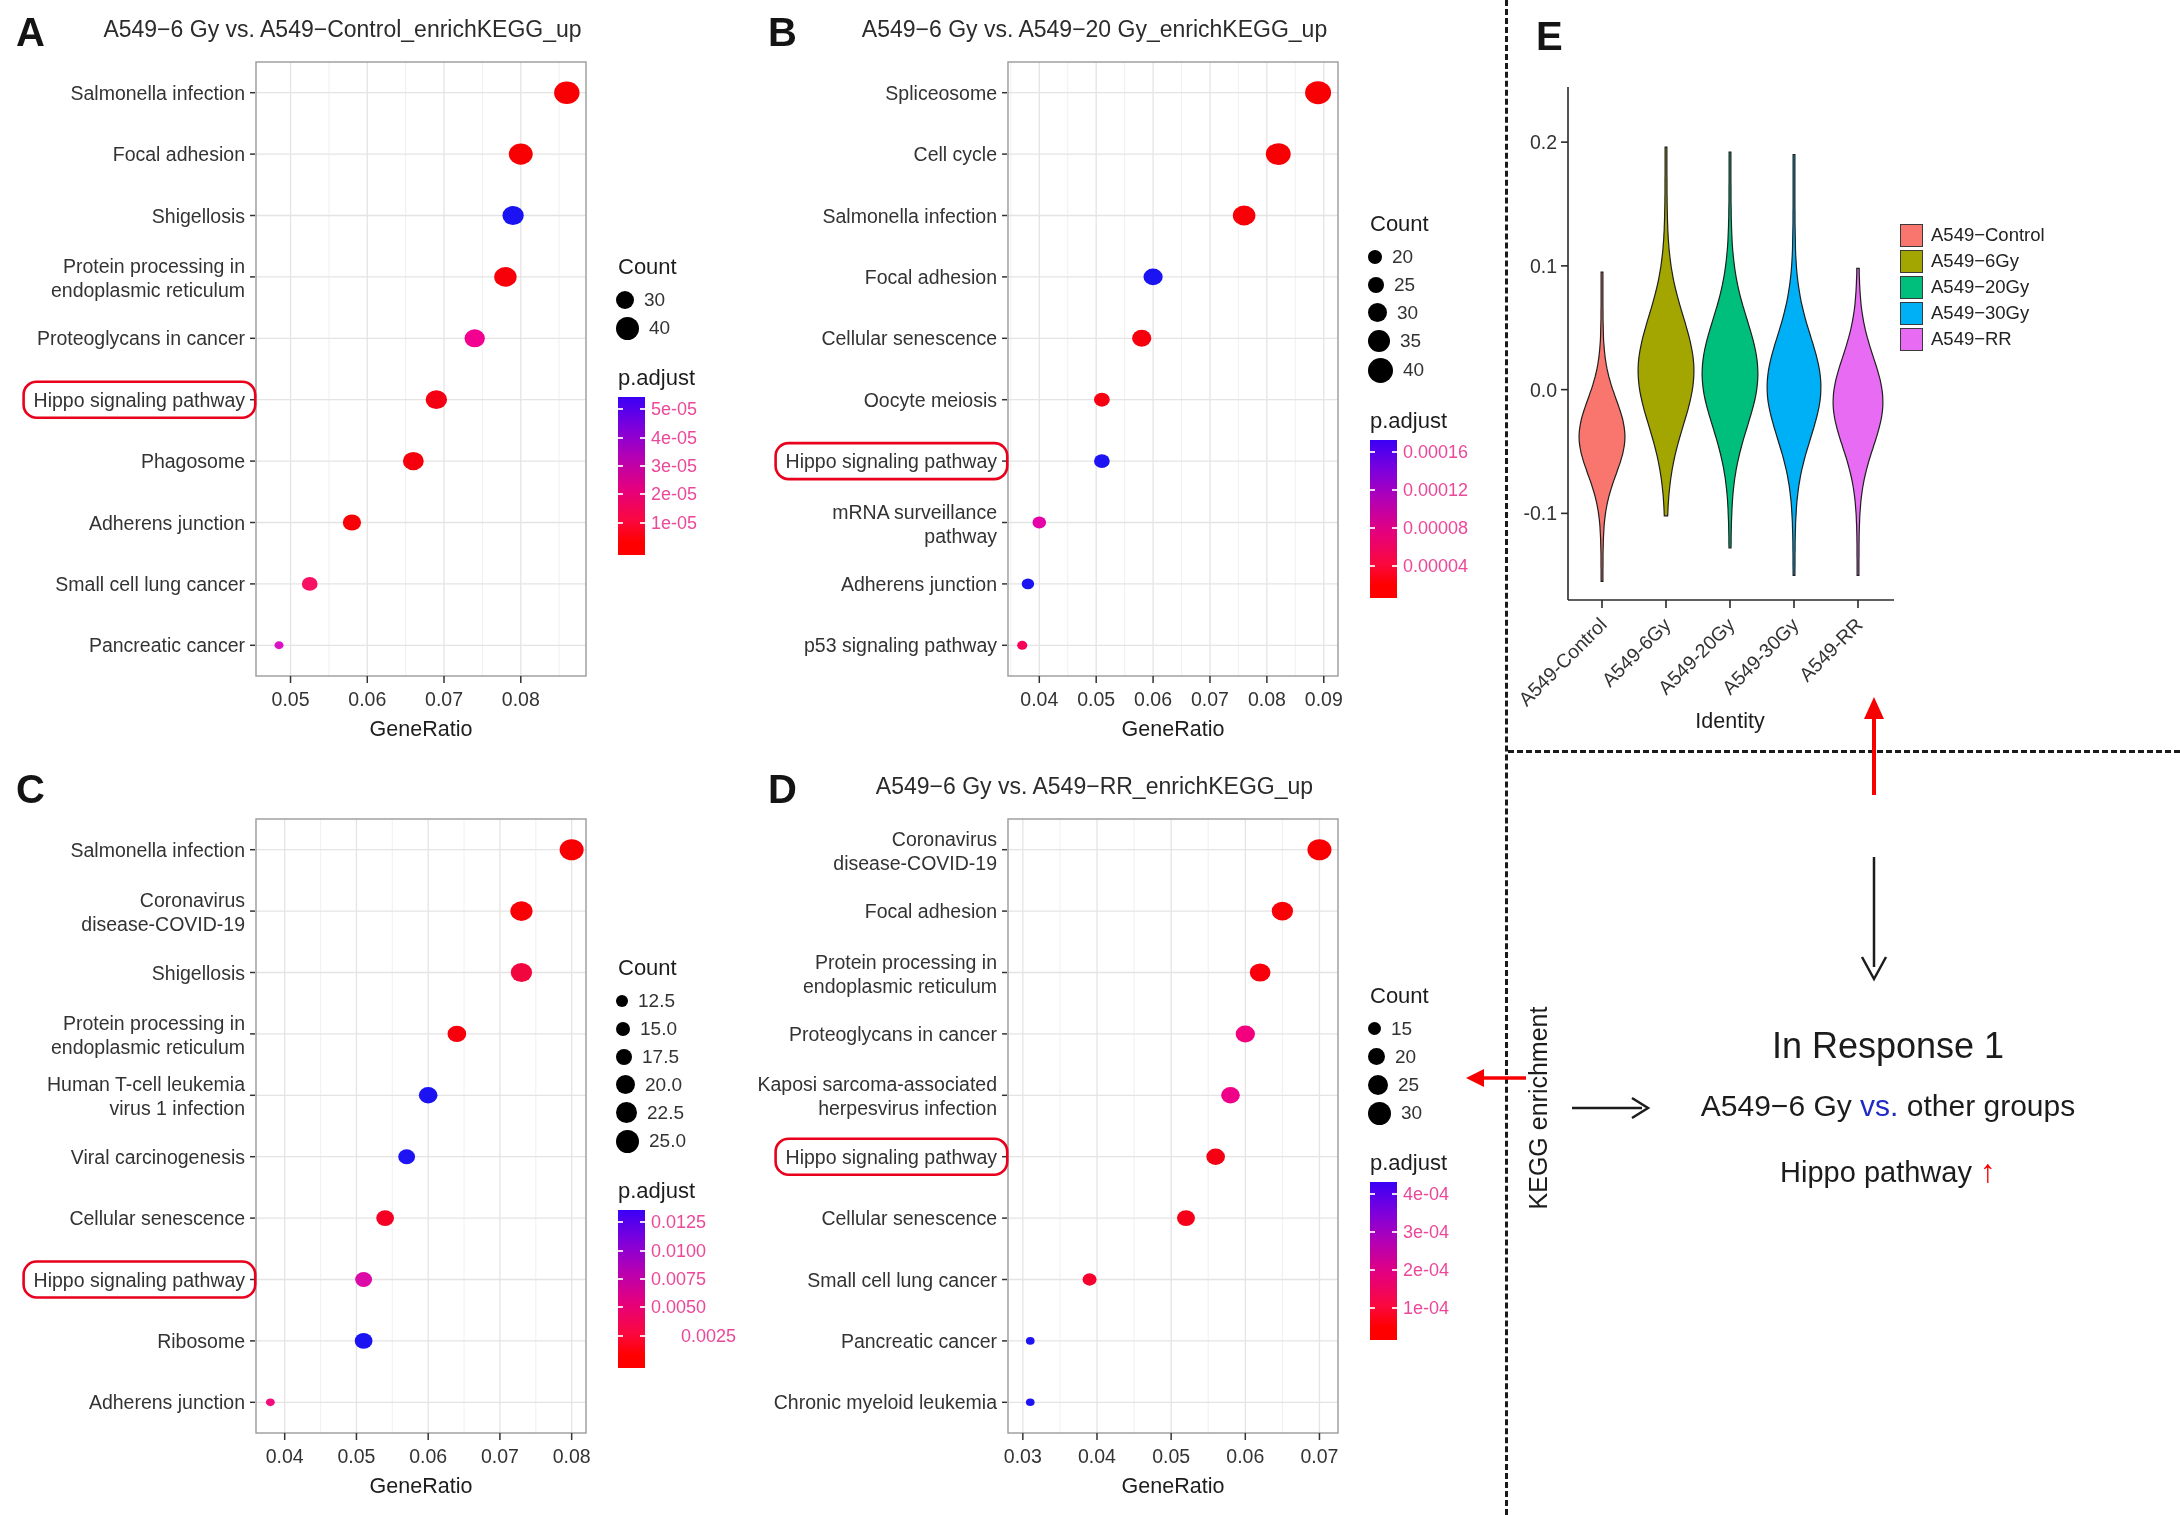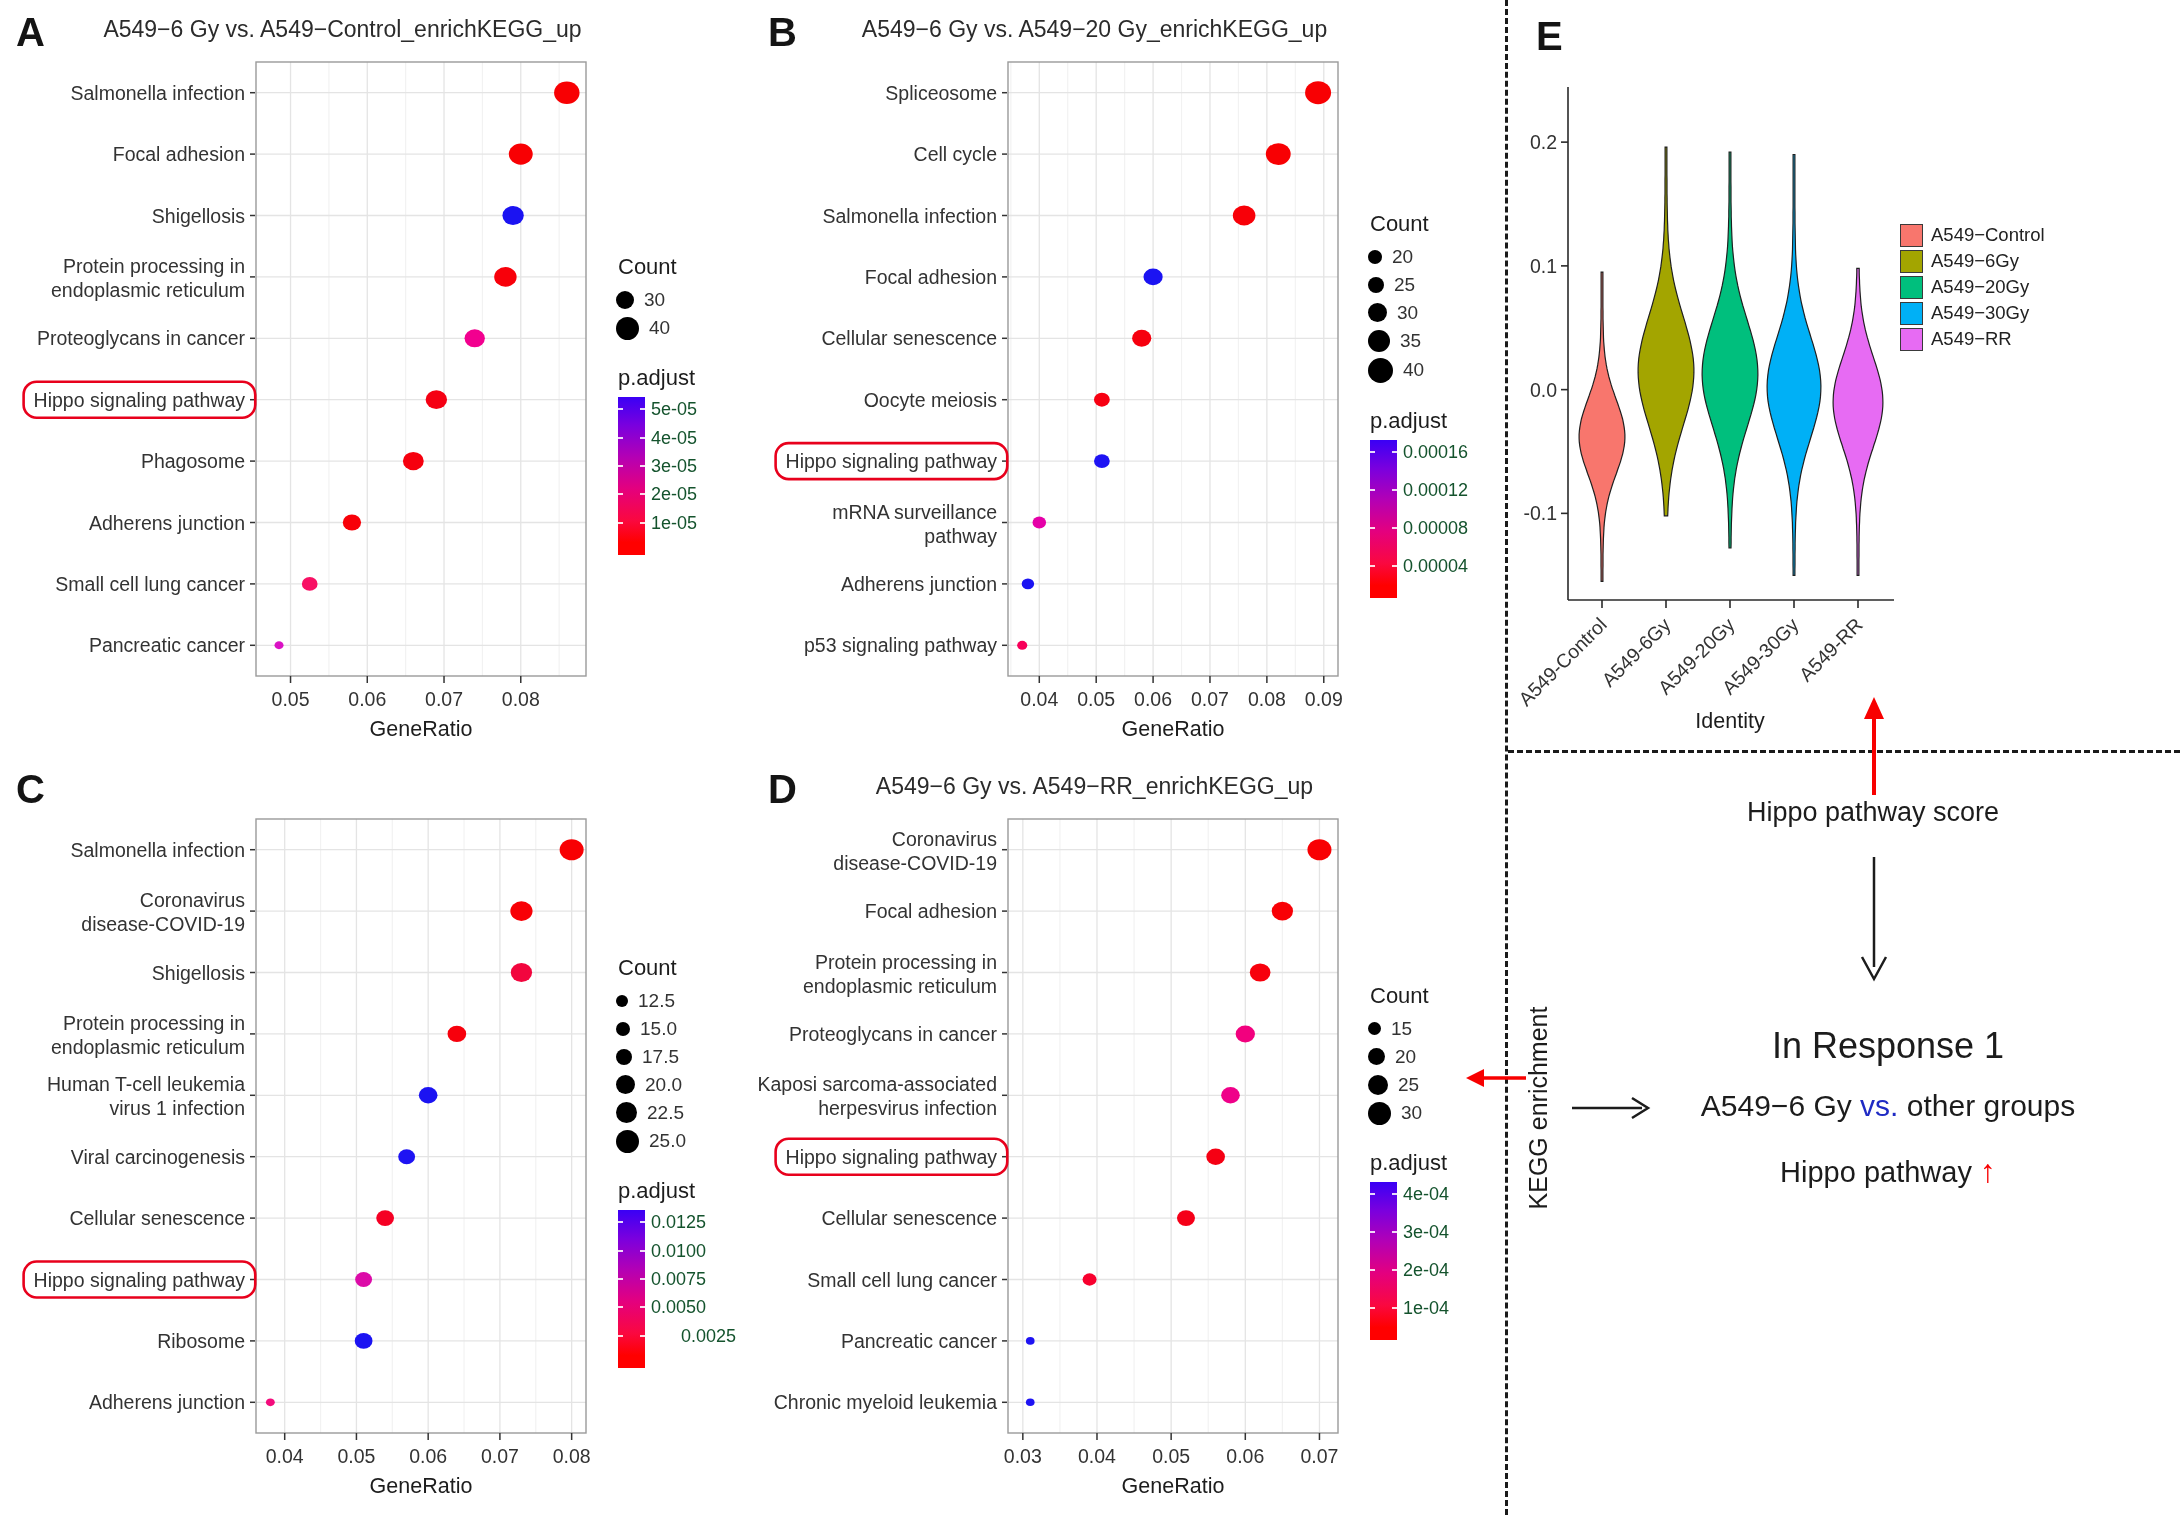--- a/index.html
+++ b/index.html
@@ -13,21 +13,21 @@
   .plot-row{position:absolute;top:46px;left:4px;display:flex;align-items:stretch;}
   .legend-col{width:132px;display:flex;flex-direction:column;justify-content:center;padding-top:8px;}
   .legend-count-title,.legend-padjust-title{font-size:22px;color:#1d1d1d;margin:4px 0 6px 2px;}
   .legend-count-row{display:flex;align-items:center;margin:3px 0;}
   .legend-count-dot{background:#000;border-radius:50%;display:inline-block;margin-right:10px;flex:none;}
   .legend-count-label{font-size:19px;color:#333;}
   .legend-padjust-title{margin-top:22px;}
   .pbar-wrap{position:relative;margin-left:2px;height:158px;width:120px;}
   .pbar{position:absolute;left:0;top:0;width:27px;height:158px;
         background:linear-gradient(180deg,#3A00F5 0%,#7A00DE 18%,#B400B4 38%,#E4007E 58%,#FA0840 78%,#FF0000 92%,#FF0000 100%);}
-  .pbar-label{position:absolute;left:33px;font-size:18px;color:#14532d;transform:translateY(-50%);}
+  .pbar-label{position:absolute;left:33px;font-size:18px;color:#ec4899;transform:translateY(-50%);}
   .pbar-tick{position:absolute;width:5px;height:2px;background:rgba(255,255,255,0.85);}
   .violin-section{position:relative;height:750px;}
   .annotation-section{position:relative;flex:1;border-top:3px dashed #1a1a1a;}
   .e-letter{position:absolute;top:14px;left:28px;font-size:40px;font-weight:bold;color:#141414;}
   .violin-legend{position:absolute;left:392px;top:222px;display:flex;flex-direction:column;z-index:2;}
   .violin-legend-item{display:flex;align-items:center;margin:1.5px 0;}
   .violin-legend-swatch{width:21px;height:21px;border:1.5px solid #3a3a3a;margin-right:8px;flex:none;}
   .violin-legend-label{font-size:18.5px;color:#222;}
   .ann-text{position:absolute;text-align:center;color:#1c1c1c;}
   .ann-hippo-score{top:44px;left:150px;width:430px;font-size:27px;}
@@ -547,21 +547,20 @@
         </div>
     </div>
 
     <div class="annotation-section">
 
       <svg class="arrow-abs" style="left:348px;top:-58px;" width="36" height="102">
         <line x1="18" y1="100" x2="18" y2="16" stroke="#F80000" stroke-width="4"></line>
         <polygon points="18,2 8,24 28,24" fill="#F80000"></polygon>
       </svg>
 
-      <div class="ann-text ann-hippo-score">Hippo pathway score</div>
 
       <svg class="arrow-abs" style="left:350px;top:102px;" width="32" height="130">
         <line x1="16" y1="2" x2="16" y2="112" stroke="#1c1c1c" stroke-width="2.5"></line>
         <polyline points="4,102 16,124 28,102" fill="none" stroke="#1c1c1c" stroke-width="2.5"></polyline>
       </svg>
 
       <div class="ann-text ann-line1">In Response 1</div>
 
       <div class="ann-text ann-line2">
         <span>A549−6 Gy </span><span class="vs-blue">vs.</span><span> other groups</span>

